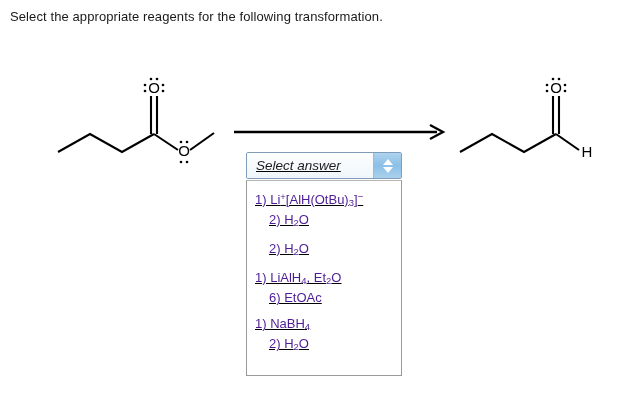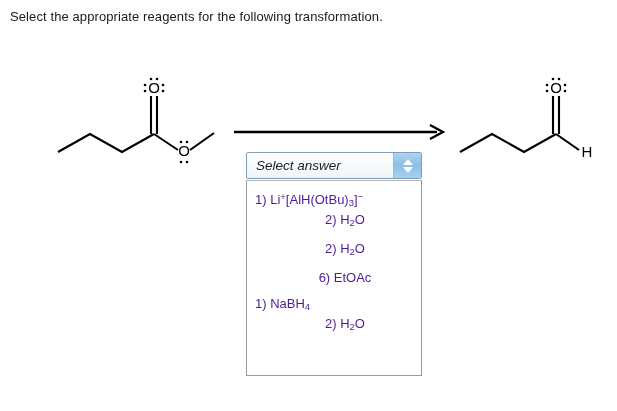--- a/index.html
+++ b/index.html
@@ -47,21 +47,22 @@
     position: absolute;
     left: 234px;
     top: 124px;
   }
 
   
   #answer-dropdown {
     position: absolute;
     left: 246px;
     top: 152px;
-    width: 176px;
+    width: 156px;
+    text-decoration: underline;
   }
   .select-control {
     position: relative;
     display: flex;
     align-items: stretch;
     height: 27px;
     border: 1px solid #7f9db9;
     border-radius: 2px;
     background: linear-gradient(to bottom, #ffffff 0%, #f3f8fc 55%, #e8f1f9 100%);
     box-sizing: border-box;
@@ -119,21 +120,20 @@
     margin-bottom: 4px;
   }
   .option-line {
     font-size: 13px;
     line-height: 17px;
     color: #4c1d95;
     white-space: nowrap;
   }
   .option-line.indent {
     padding-left: 14px;
-    text-align: center;
   }
   sub {
     font-size: 9.5px;
     vertical-align: -0.22em;
   }
   sup {
     font-size: 9.5px;
     vertical-align: 0.42em;
   }
 </style>
@@ -206,20 +206,21 @@
   </div>
   <div class="options-list" id="options-list">
       <div class="option-item">
         <div class="option-line">1) Li<sup>+</sup>[AlH(OtBu)<sub>3</sub>]<sup>−</sup></div>
         <div class="option-line indent">2) H<sub>2</sub>O</div>
       </div>
       <div class="option-item">
         <div class="option-line indent">2)  H<sub>2</sub>O</div>
       </div>
       <div class="option-item">
+        <div class="option-line">1) LiAlH<sub>4</sub>, Et<sub>2</sub>O</div>
         <div class="option-line indent">6) EtOAc</div>
       </div>
       <div class="option-item">
         <div class="option-line">1) NaBH<sub>4</sub></div>
         <div class="option-line indent">2) H<sub>2</sub>O</div>
       </div>
     </div>
 </div>
 
 </body></html>

